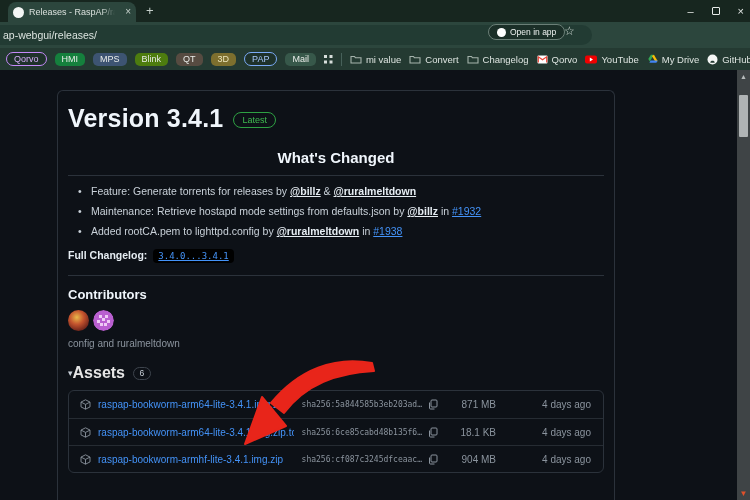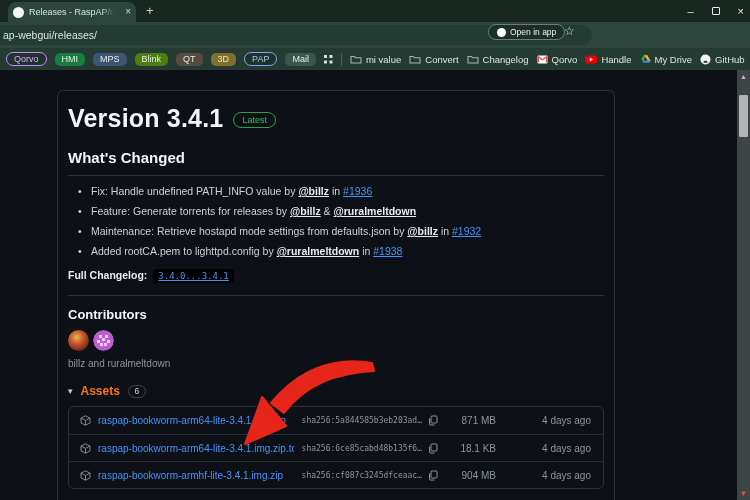--- a/index.html
+++ b/index.html
@@ -70,41 +70,41 @@
   .sb-thumb{ position:absolute; left:2px; top:25px; width:9px; height:42px; background:#b0b4b5; border-radius:1px; }
   .sb-down { position:absolute; bottom:2px; left:0; width:13px; text-align:center; font-size:8px; color:#e0512a; }
 
   .card { position:absolute; left:57px; top:20px; width:558px; height:440px;
           border:1px solid #2b323b; border-bottom:none; border-radius:6px 6px 0 0; padding:13px 10px 0 10px; }
   .rel-title-row { display:flex; align-items:center; }
   .rel-title { font-size:25px; font-weight:bold; color:#f0f6fc; letter-spacing:.2px; }
   .latest-badge { margin-left:10px; font-size:9px; color:#3fb950; border:1px solid #2ea043;
                   border-radius:999px; padding:2px 8px; position:relative; top:1px; }
   .wc-heading { margin-top:16px; font-size:15px; font-weight:bold; color:#f0f6fc;
-                padding-bottom:9px; border-bottom:1px solid #2b323b; }
+                padding-bottom:9px; border-bottom:1px solid #2b323b;text-align:center; }
   ul.changes { list-style:none; margin-top:9px; padding-left:10px; }
   ul.changes li { position:relative; padding-left:13px; margin-bottom:8px; font-size:10.5px; color:#c9d1d9; }
   ul.changes li::before { content:"•"; position:absolute; left:0; top:0; color:#c9d1d9; }
   .seg-mention { color:#e6edf3; font-weight:bold; text-decoration:underline; }
   .seg-issue { color:#4493f8; text-decoration:underline; }
   .changelog { margin-top:12px; font-size:10.5px; font-weight:bold; color:#e6edf3; }
   .code-link { margin-left:6px; font-family:"DejaVu Sans Mono","Liberation Mono",monospace;
                font-weight:normal; font-size:9px; color:#4493f8; background:#000000;
                padding:2px 5px; border-radius:4px; text-decoration:underline; }
 
   .card-footer { margin-top:14px; border-top:1px solid #2b323b; padding-top:11px; }
   .contrib-heading { font-size:13px; font-weight:bold; color:#f0f6fc; }
   .avatars { margin-top:8px; display:flex; gap:4px; }
   .c-avatar { width:21px; height:21px; border-radius:50%; }
   .c-avatar.photo { background:radial-gradient(circle at 42% 35%, #e8b84a 0%, #c4542e 38%, #7a2b1e 70%, #381410 100%); }
   .contrib-names { margin-top:7px; font-size:10px; color:#8b949e; }
 
   .assets-header { margin-top:15px; display:flex; align-items:center; }
   .caret { font-size:9px; color:#c9d1d9; }
-  .assets-label { margin-left:8px; font-size:12px; font-weight:bold; color:#f97316; }
+  .assets-label { font-size:16px; font-weight:bold; color:#e5e5e5; }
   .count-badge { margin-left:8px; font-size:8.5px; color:#c9d1d9; border:1px solid #3d444d;
                  border-radius:999px; padding:0.5px 5.5px; }
   .assets-box { margin-top:8px; border:1px solid #2b323b; border-radius:6px; overflow:hidden; }
   .asset-row { display:flex; align-items:center; height:27px; padding:0 12px 0 11px; }
   .asset-row + .asset-row { border-top:1px solid #262c33; }
   .a-icon { width:15px; flex:0 0 auto; display:flex; align-items:center; }
   .a-name { flex:1; margin-left:3px; font-size:10px; color:#4493f8; white-space:nowrap; overflow:hidden; }
   .a-sha { width:128px; text-align:right; font-family:"DejaVu Sans Mono","Liberation Mono",monospace;
            font-size:8px; color:#8b949e; white-space:nowrap; }
   .a-copy { width:22px; display:flex; justify-content:center; flex:0 0 auto; }
@@ -195,21 +195,21 @@
       <rect x="0.5" y="0.5" width="10" height="8" rx="1" fill="#ffffff"></rect>
       <path d="M1.3 7.6 V1.8 L5.5 4.8 L9.7 1.8 V7.6" fill="none" stroke="#ea4335" stroke-width="1.2"></path>
     </svg>
     <span>Qorvo</span>
   </span>
   <span class="bm">
     <svg width="12" height="9" viewBox="0 0 12 9">
       <rect x="0" y="0.5" width="12" height="8" rx="2" fill="#f00000"></rect>
       <path d="M4.8 2.6 L8 4.5 L4.8 6.4 Z" fill="#ffffff"></path>
     </svg>
-    <span>Handle</span>
+    <span>YouTube</span>
   </span>
   <span class="bm">
     <svg width="11" height="10" viewBox="0 0 11 10">
       <polygon points="3.9,0.8 6.7,0.8 2.9,7.6 1.3,5.0" fill="#34a853"></polygon>
       <polygon points="7.0,0.8 10.7,7.2 8.1,7.2 4.9,1.9" fill="#fbbc04"></polygon>
       <polygon points="2.4,8.8 3.6,6.4 10.7,6.4 9.4,8.8" fill="#4285f4"></polygon>
     </svg>
     <span>My Drive</span>
   </span>
   <span class="bm">
@@ -230,21 +230,20 @@
 
   <div class="card">
     <div class="rel-title-row">
       <span class="rel-title">Version 3.4.1</span>
       <span class="latest-badge">Latest</span>
     </div>
 
     <div class="wc-heading">What's Changed</div>
 
     <ul class="changes">
-      <li><span>Fix: Handle undefined PATH_INFO value by </span><span class="seg-mention">@billz</span><span> in </span><span class="seg-issue">#1936</span></li>
       <li><span>Feature: Generate torrents for releases by </span><span class="seg-mention">@billz</span><span> &amp; </span><span class="seg-mention">@ruralmeltdown</span></li>
       <li><span>Maintenance: Retrieve hostapd mode settings from defaults.json by </span><span class="seg-mention">@billz</span><span> in </span><span class="seg-issue">#1932</span></li>
       <li><span>Added rootCA.pem to lighttpd.config by </span><span class="seg-mention">@ruralmeltdown</span><span> in </span><span class="seg-issue">#1938</span></li>
     </ul>
 
     <div class="changelog">
       <span>Full Changelog:</span><span class="code-link">3.4.0...3.4.1</span>
     </div>
 
     <div class="card-footer">
@@ -257,21 +256,21 @@
             <rect x="6" y="5" width="3" height="3"></rect>
               <rect x="12" y="5" width="3" height="3"></rect>
             <rect x="9" y="8" width="3" height="3"></rect>
               <rect x="4" y="10" width="3" height="3"></rect>
             <rect x="14" y="10" width="3" height="3"></rect>
               <rect x="7" y="13" width="3" height="3"></rect>
             <rect x="11" y="13" width="3" height="3"></rect>
           </g>
         </svg>
       </div>
-      <div class="contrib-names">billz and ruralmeltdown</div>
+      <div class="contrib-names">config and ruralmeltdown</div>
 
       <div class="assets-header">
         <span class="caret">▾</span>
         <span class="assets-label">Assets</span>
         <span class="count-badge">6</span>
       </div>
 
       <div class="assets-box">
 
         <div class="asset-row">

